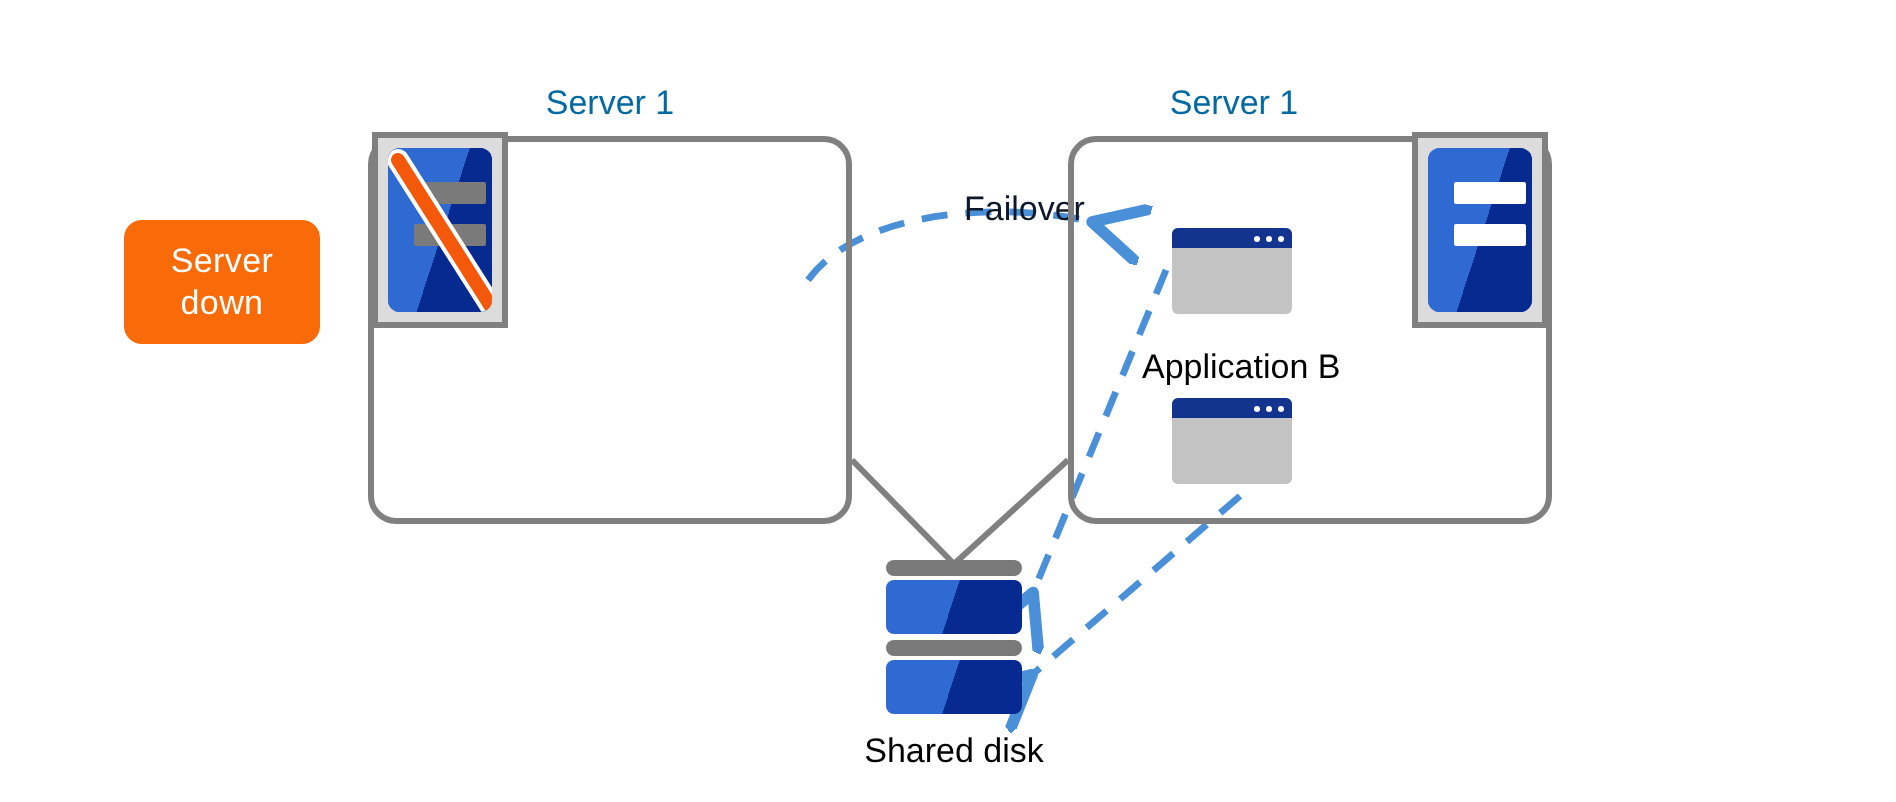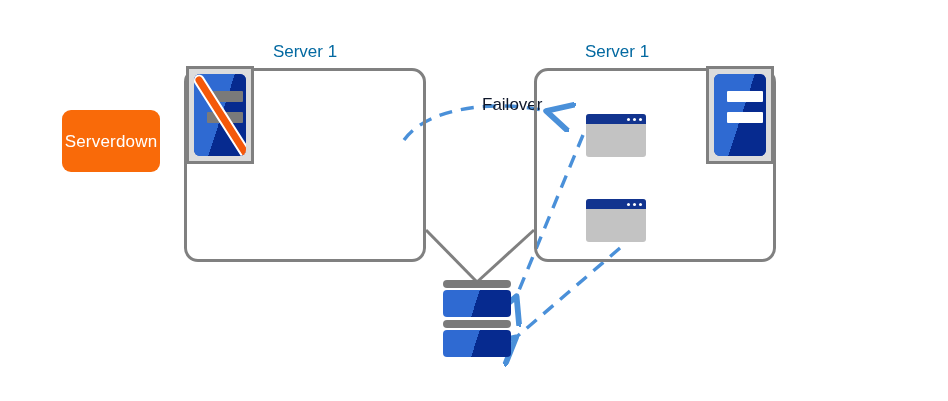--- a/index.html
+++ b/index.html
@@ -23,21 +23,21 @@
 
   
   .status-badge {
     left: 62px;
     top: 110px;
     width: 98px;
     height: 62px;
     background: #f96a09;
     border-radius: 9px;
     display: flex;
-    flex-direction: row;
+    flex-direction: column;
     align-items: center;
     justify-content: center;
     color: #ffffff;
     font-size: 17px;
     line-height: 21px;
     letter-spacing: 0.2px;
   }
 
   
   .server-box {
@@ -236,20 +236,21 @@
 
 
   <div class="abs app-window" id="appA-window">
     <div class="app-window-titlebar">
       <span class="app-window-dot"></span>
       <span class="app-window-dot"></span>
       <span class="app-window-dot"></span>
     </div>
   </div>
 
+  <div class="abs app-label" id="appB-label">Application  B</div>
 
   <div class="abs app-window" id="appB-window">
     <div class="app-window-titlebar">
       <span class="app-window-dot"></span>
       <span class="app-window-dot"></span>
       <span class="app-window-dot"></span>
     </div>
   </div>
 
   <div class="abs machine-icon" id="server2-icon">
@@ -259,14 +260,15 @@
     </div>
   </div>
 
   <div class="abs" id="shared-disk">
     <div class="disk-cap"></div>
     <div class="disk-block"></div>
     <div class="disk-cap second"></div>
     <div class="disk-block"></div>
   </div>
 
+  <div class="abs" id="shared-disk-label">Shared disk</div>
 
 </div>
 
 </body></html>

